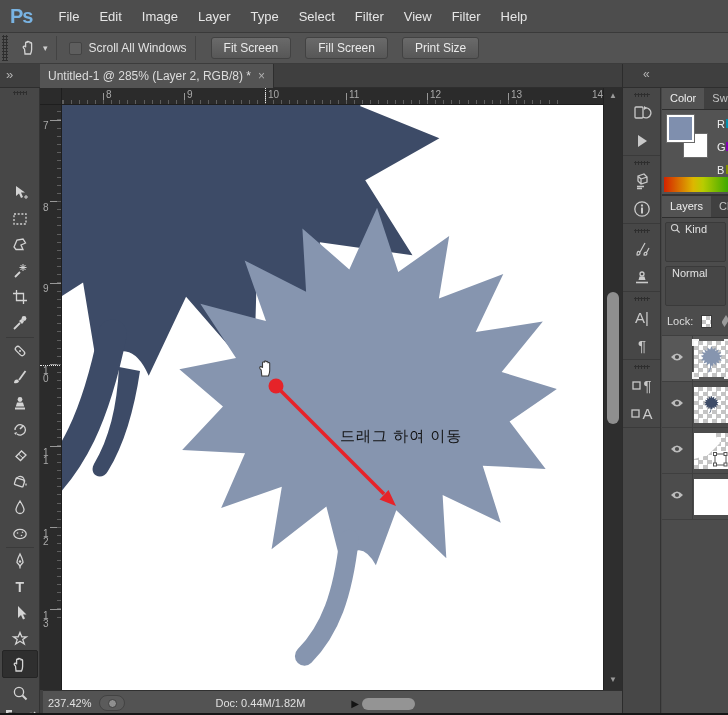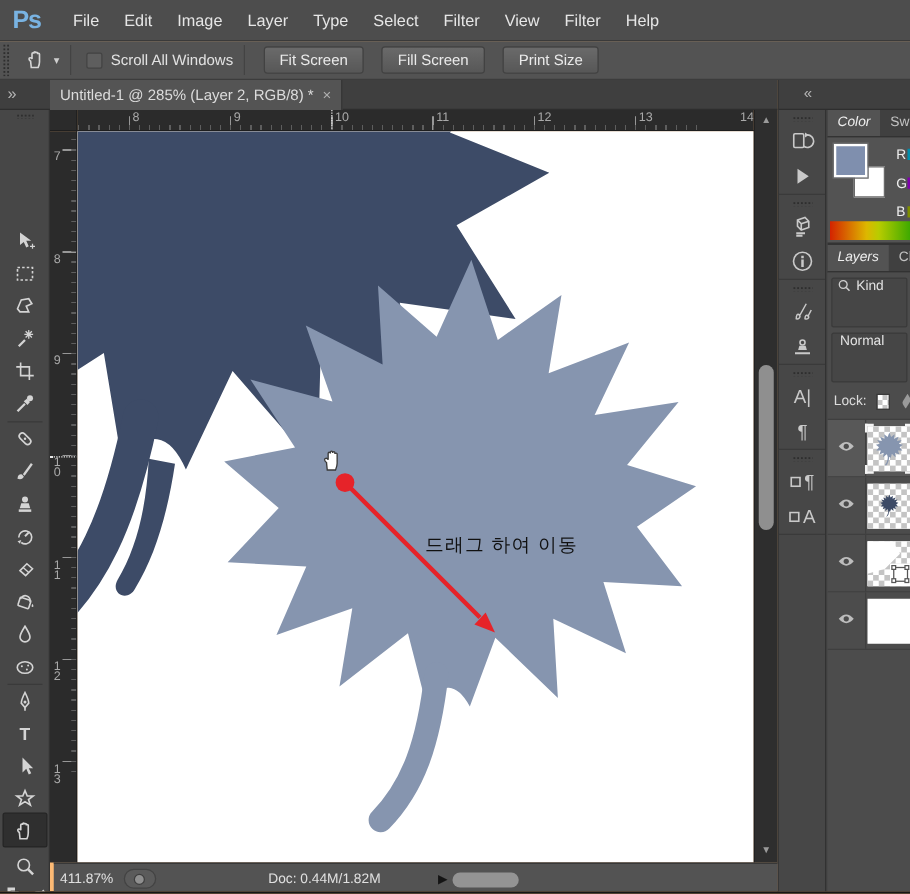--- a/index.html
+++ b/index.html
@@ -1,16 +1,16 @@
 <!DOCTYPE html>
 <html><head>
 <meta charset="utf-8">
 <style>
   html,body{margin:0;padding:0;background:#222;}
-  .app{position:relative;width:728px;height:715px;background:#fdba74;overflow:hidden;
+  .app{position:relative;width:728px;height:715px;background:#404040;overflow:hidden;
        font-family:"Liberation Sans",sans-serif;color:#e2e2e2;border-bottom:2px solid #161616;box-sizing:border-box;}
   .app *{box-sizing:border-box;}
 
   
   .menubar{position:absolute;left:0;top:0;width:728px;height:33px;background:#4d4d4d;
            display:flex;align-items:center;border-bottom:1px solid #3a3a3a;}
   .pslogo{color:#79b3e2;font-weight:bold;font-size:20px;margin:0 16px 0 10px;letter-spacing:-1px;}
   .menuitem{font-size:13px;color:#e6e6e6;padding:0 10px;cursor:default;}
 
   
@@ -75,21 +75,21 @@
   .strip{position:absolute;left:0;top:24px;width:38px;height:627px;background:#474747;border-right:1px solid #323232;}
   .sgroup{position:relative;border-bottom:1px solid #3a3a3a;padding-top:5px;}
   .sgroup .grip-h{margin:0 auto 2px auto;width:16px;height:4px;background-image:radial-gradient(#2e2e2e 1px,transparent 1.1px);background-size:3px 3px;}
   .sicon{width:38px;height:28px;display:flex;align-items:center;justify-content:center;color:#c9c9c9;font-size:15px;}
   .sicon svg{stroke:#c9c9c9;fill:none;stroke-width:1.3;}
   .sicon svg .f{fill:#c9c9c9;stroke:none;}
 
   .panels{position:absolute;left:39px;top:24px;width:67px;height:627px;}
   .ptabs{height:22px;background:#404040;display:flex;overflow:hidden;border-bottom:1px solid #2e2e2e;}
   .ptab{font-size:11px;padding:4px 8px 0 8px;white-space:nowrap;color:#c3c3c3;}
-  .ptab.on{background:#535353;color:#efefef;font-style:italic;}
+  .ptab.on{background:#535353;color:#efefef;}
   .colorpanel{position:relative;height:86px;background:#535353;border-bottom:2px solid #333;overflow:hidden;}
   .cswatchf{position:absolute;left:5px;top:5px;width:27px;height:27px;background:#7F8FAE;border:2px solid #fff;outline:1px solid #6a6a6a;z-index:2;}
   .cswatchb{position:absolute;left:21px;top:23px;width:25px;height:25px;background:#fff;border:1px solid #6a6a6a;}
   .chan{position:absolute;font-size:11px;color:#efefef;left:55px;}
   .chip{position:absolute;left:64px;width:14px;height:9px;}
   .ramp{position:absolute;left:2px;top:67px;width:65px;height:15px;
         background:linear-gradient(90deg,#d42300,#ddb700 45%,#b8cc00 60%,#3aa800 100%);}
   .layerspanel{position:relative;height:517px;background:#4c4c4c;overflow:hidden;}
   .lrow{position:relative;height:40px;margin:4px 3px 0 3px;background:#464646;border:1px solid #3a3a3a;border-radius:2px;
         display:flex;font-size:11px;color:#e2e2e2;overflow:hidden;}
@@ -506,21 +506,21 @@
         <div class="lempty"></div>
         <div class="lbottom">
           
           
         </div>
       </div>
     </div>
   </div>
 
   <div class="statusbar">
-    <span class="zoomval">411.87%</span>
+    <span class="zoomval">237.42%</span>
     <div class="statpill">
         <i></i>
       </div>
     <span class="docinfo">Doc: 0.44M/1.82M</span>
     <span class="statarrow">▶</span>
     <span class="hleft">◀</span>
     <div class="hthumb"></div>
   </div>
 
 </div>

